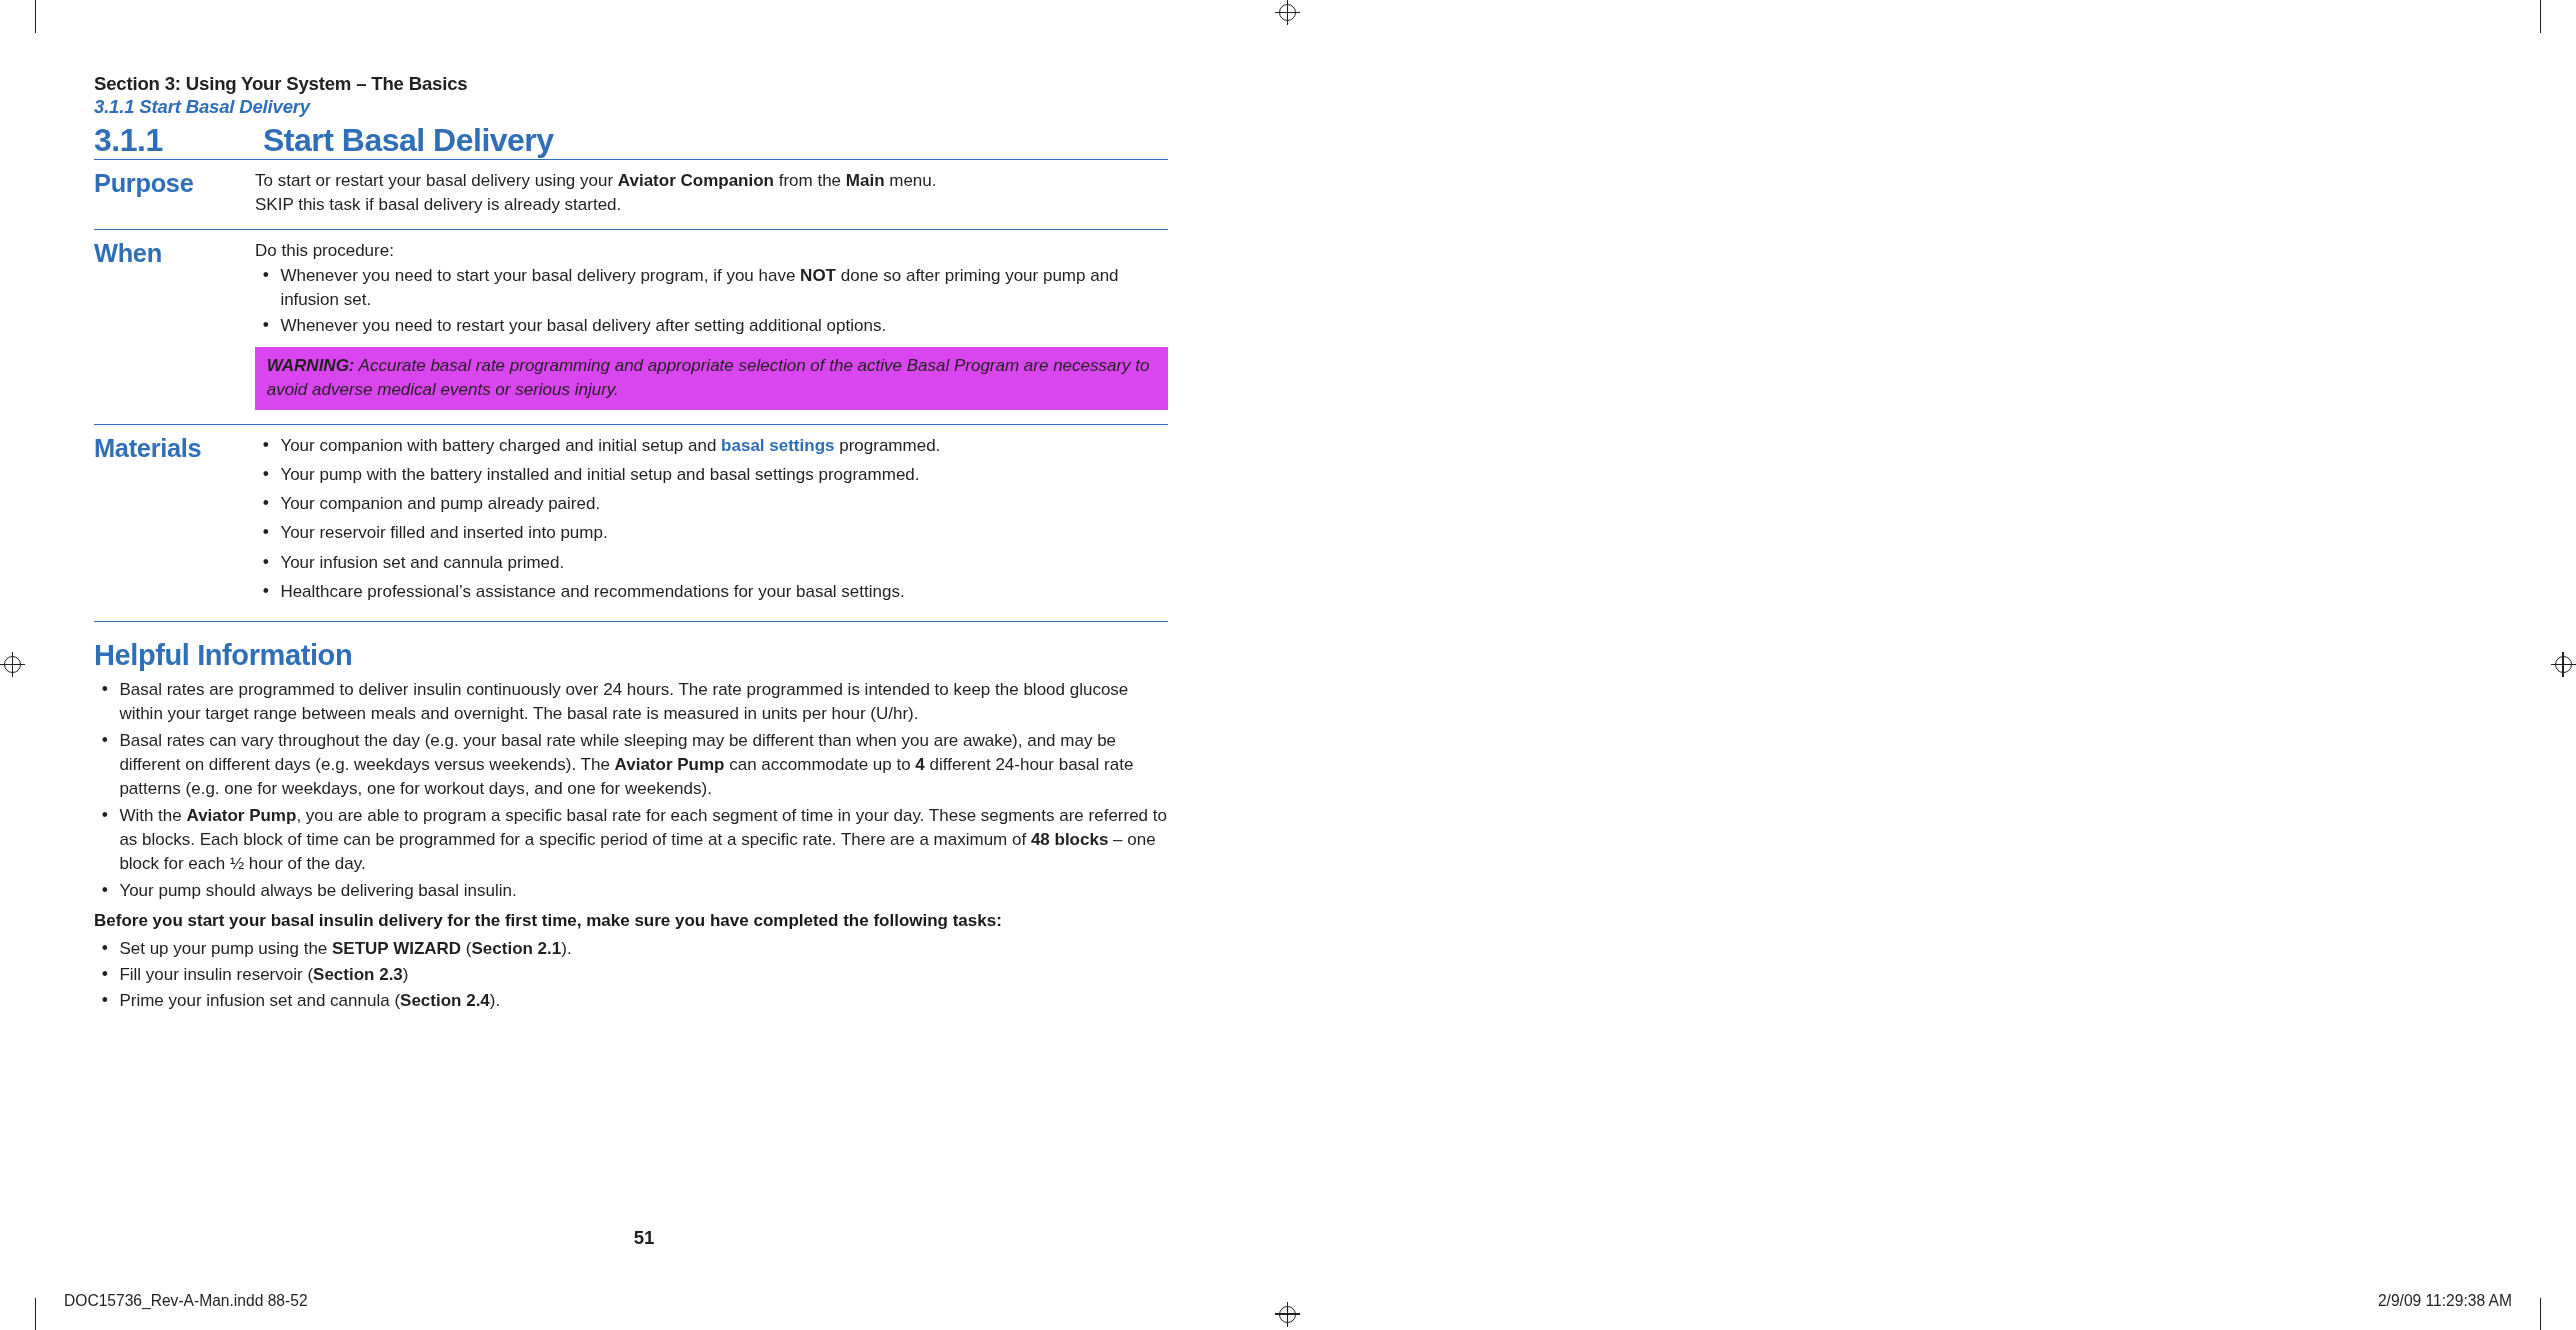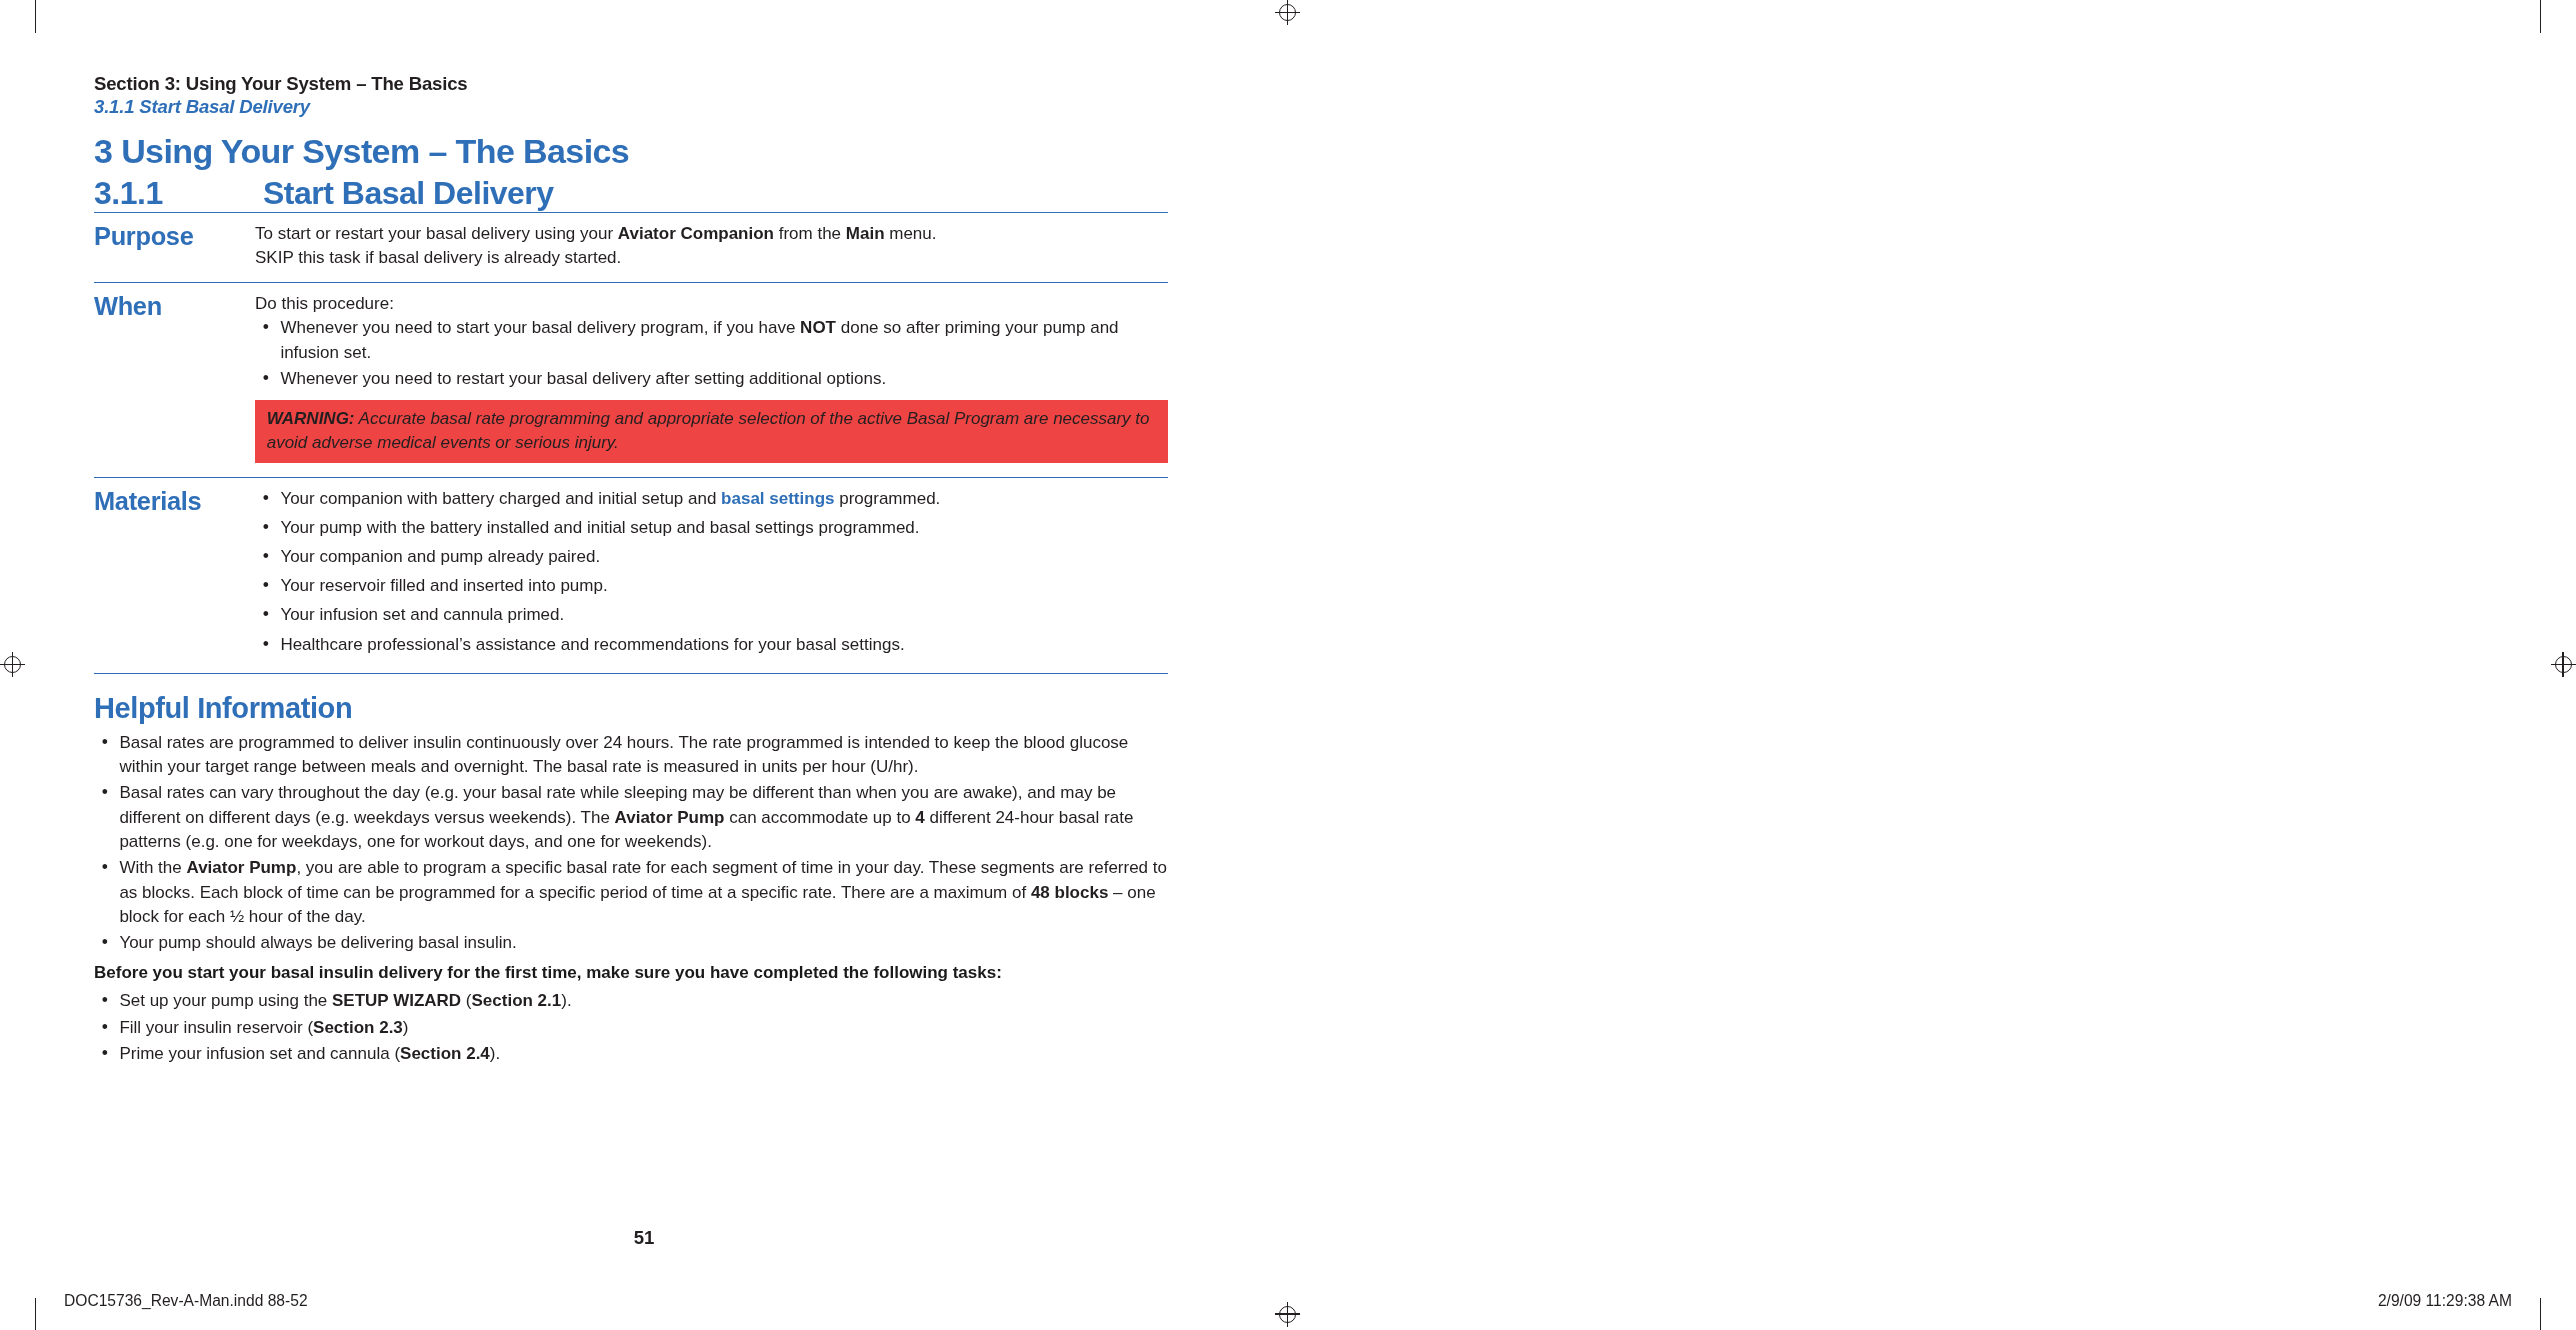--- a/index.html
+++ b/index.html
@@ -71,21 +71,21 @@
   ul.bullets li {
     position: relative; padding-left: 25.4px; margin: 0 0 2px 0;
     font-size: 17px; line-height: 1.43; color: #231f20;
   }
   ul.bullets li::before {
     content: "\2022"; position: absolute; left: 7.8px; top: -1px; font-size: 17.6px;
   }
   ul.bullets.tight li { margin-bottom: 4.9px; }
 
   .warnbox {
-    background: #ef4444; padding: 6.8px 11.7px 8.8px 11.7px; margin: 8.8px 0 2px 0;
+    background: #d946ef; padding: 6.8px 11.7px 8.8px 11.7px; margin: 8.8px 0 2px 0;
     font-size: 17px; line-height: 1.4; font-style: italic; color: #231f20;
   }
   .warnbox b { font-style: italic; font-weight: bold; }
 
   .lead-bold { font-size: 17px; font-weight: bold; line-height: 1.42; margin-top: 5.9px; }
 
   .blue-link { color: #2f6fb8; font-weight: bold; }
 
   
   .folio {
@@ -123,21 +123,20 @@
     </div>
 
   <div class="page page-left">
     <div class="content-left">
 
       <div class="runhead">
         <div class="rh1">Section 3: Using Your System – The Basics</div>
         <div class="rh2">3.1.1 Start Basal Delivery</div>
       </div>
 
-      <h1 class="chapter">3  Using Your System – The Basics</h1>
 
       <h2 class="section">
         <span class="num">3.1.1</span>
         <span>Start Basal Delivery</span>
       </h2>
 
       <table class="pwm">
         <tbody>
           <tr>
             <td class="lbl">

